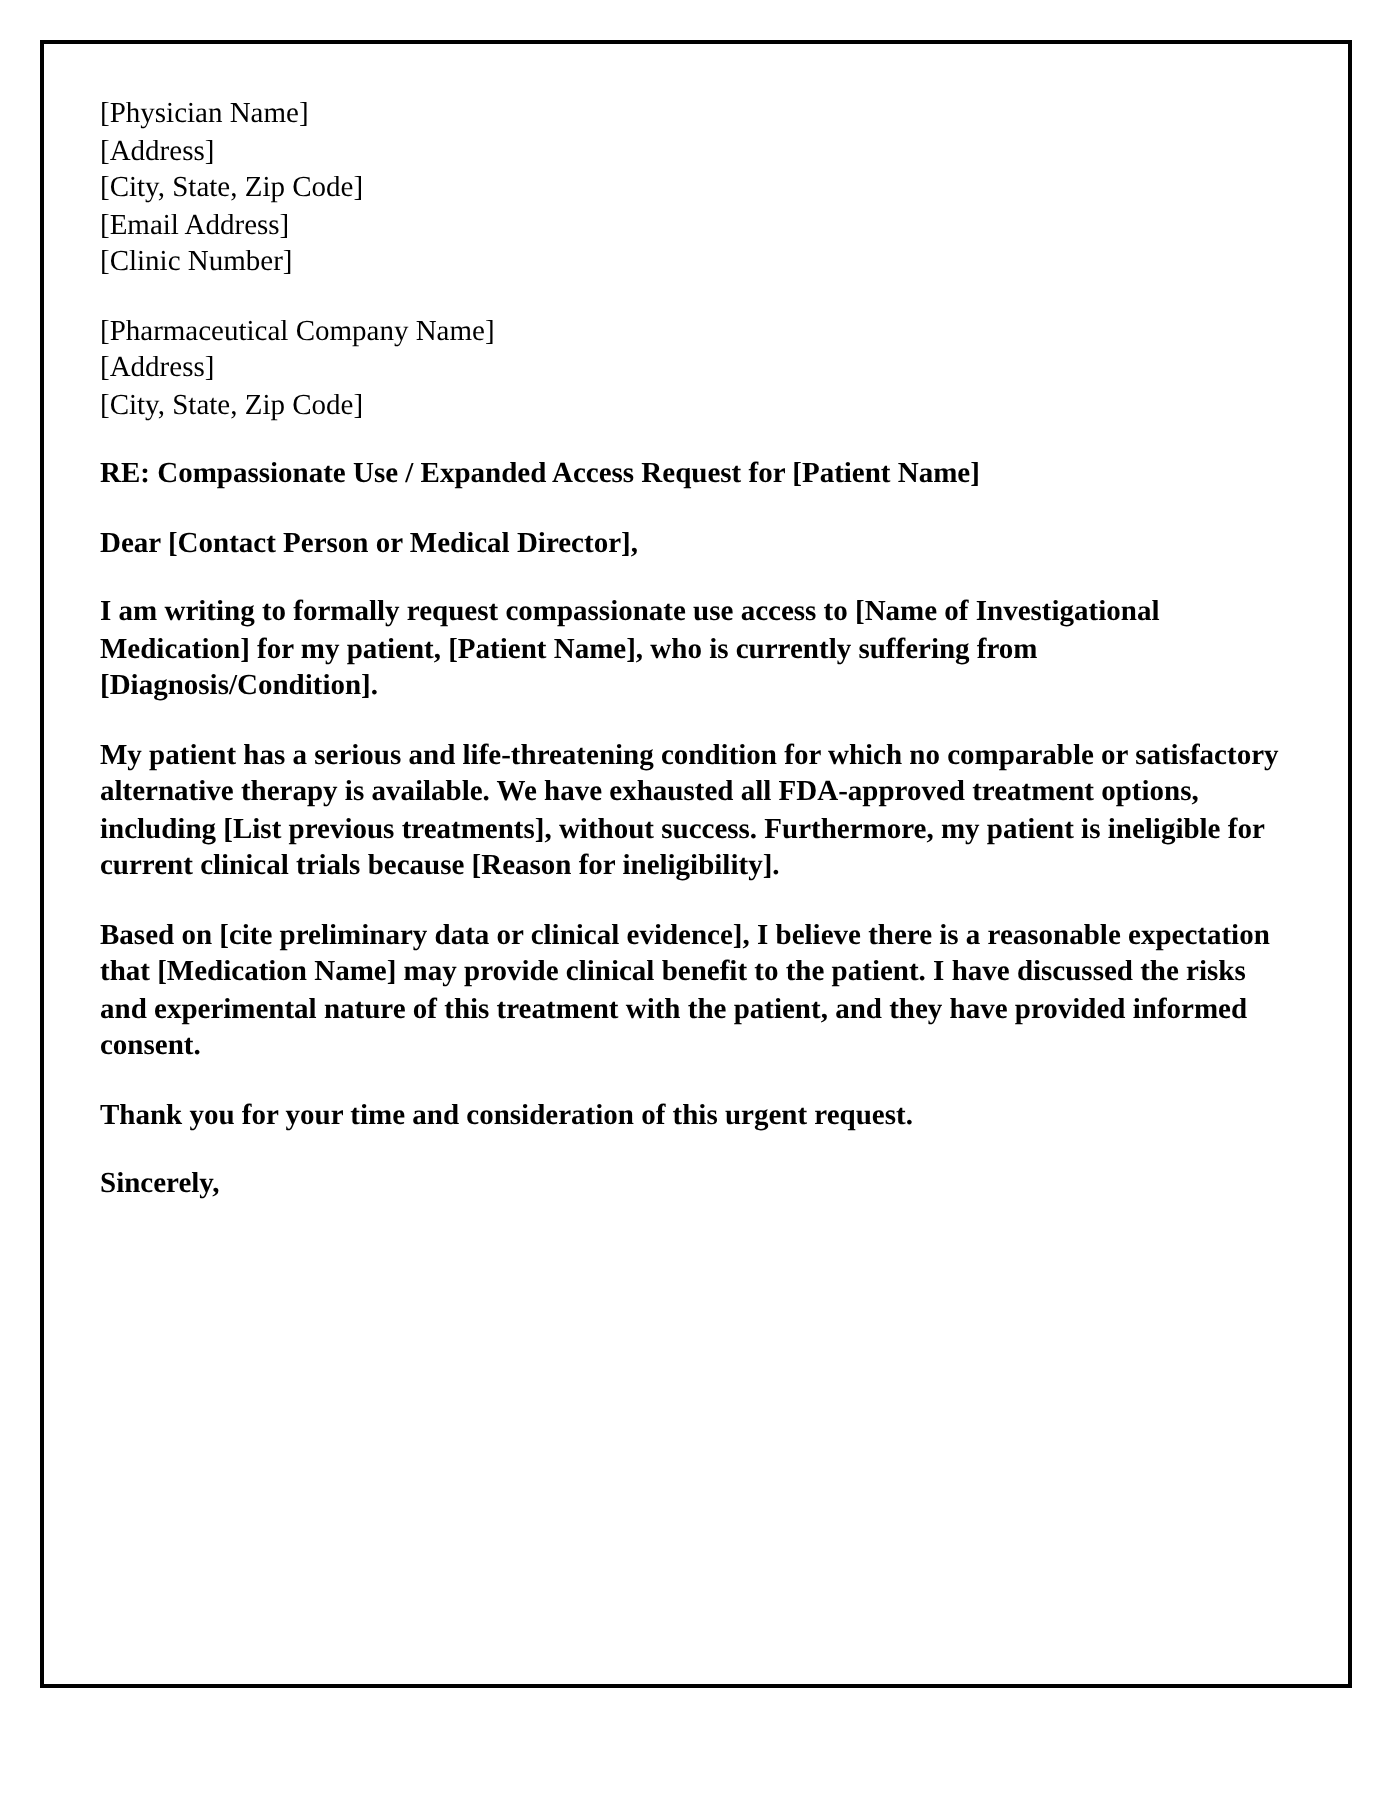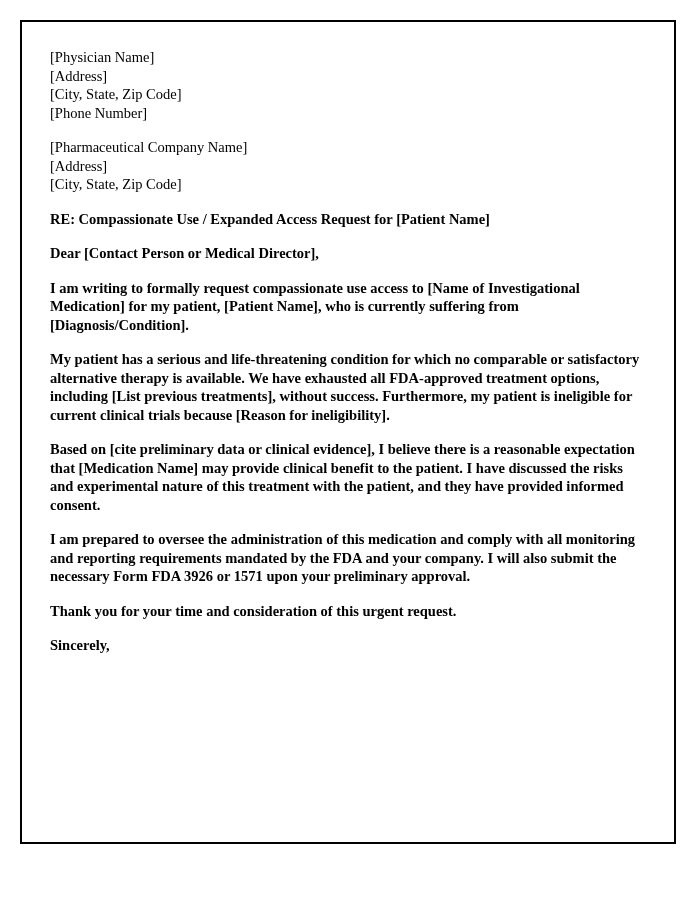--- a/index.html
+++ b/index.html
@@ -46,37 +46,37 @@
 <body>
 
 <div class="canvas">
   <div class="letter-frame">
     <div class="letter-body">
 
       <div class="block">
         <div class="line">[Physician Name]</div>
         <div class="line">[Address]</div>
         <div class="line">[City, State, Zip Code]</div>
-        <div class="line">[Phone Number]</div>
+        <div class="line">[Email Address]</div>
+        <div class="line">[Clinic Number]</div>
       </div>
 
 
       <div class="block">
         <div class="line">[Pharmaceutical Company Name]</div>
         <div class="line">[Address]</div>
         <div class="line">[City, State, Zip Code]</div>
       </div>
 
       <p class="para">RE: Compassionate Use / Expanded Access Request for [Patient Name]</p>
 
       <p class="para">Dear [Contact Person or Medical Director],</p>
 
       <p class="para">I am writing to formally request compassionate use access to [Name of Investigational Medication] for my patient, [Patient Name], who is currently suffering from [Diagnosis/Condition].</p>
       <p class="para">My patient has a serious and life-threatening condition for which no comparable or satisfactory alternative therapy is available. We have exhausted all FDA-approved treatment options, including [List previous treatments], without success. Furthermore, my patient is ineligible for current clinical trials because [Reason for ineligibility].</p>
       <p class="para">Based on [cite preliminary data or clinical evidence], I believe there is a reasonable expectation that [Medication Name] may provide clinical benefit to the patient. I have discussed the risks and experimental nature of this treatment with the patient, and they have provided informed consent.</p>
-      <p class="para">I am prepared to oversee the administration of this medication and comply with all monitoring and reporting requirements mandated by the FDA and your company. I will also submit the necessary Form FDA 3926 or 1571 upon your preliminary approval.</p>
       <p class="para">Thank you for your time and consideration of this urgent request.</p>
 
       <p class="para">Sincerely,</p>
 
     </div>
   </div>
 </div>
 
 </body></html>

